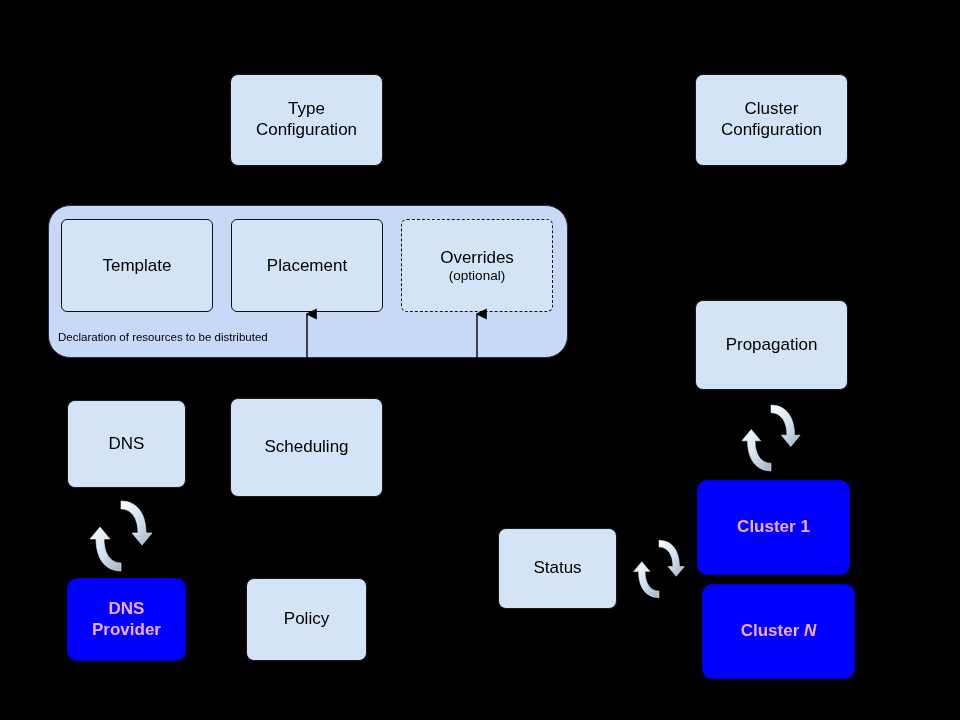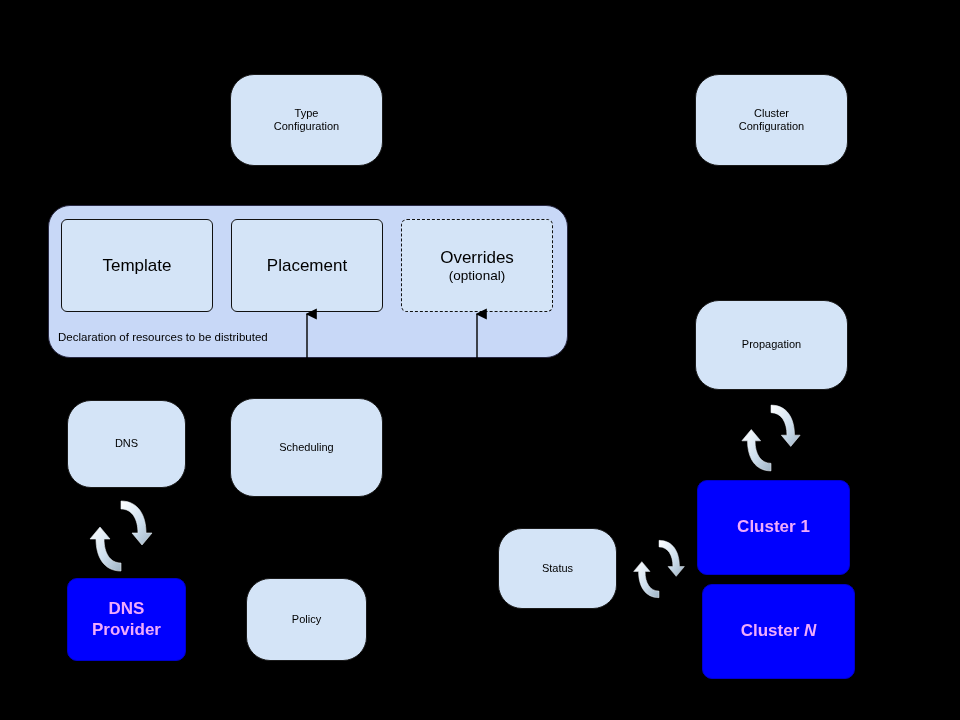--- a/index.html
+++ b/index.html
@@ -23,22 +23,22 @@
     display: flex;
     align-items: center;
     justify-content: center;
     text-align: center;
     line-height: 1.22;
     color: #000000;
   }
   .light {
     background: #d4e4f7;
     border: 1px solid #1a1a1a;
-    border-radius: 24px;
-    font-size: 11px;
+    border-radius: 8px;
+    font-size: 17px;
   }
   .blue {
     background: #0000ff;
     border: 1px solid #0000cc;
     border-radius: 10px;
     color: #f0abfc;
     font-weight: bold;
     font-size: 17px;
   }
   .group-box {

